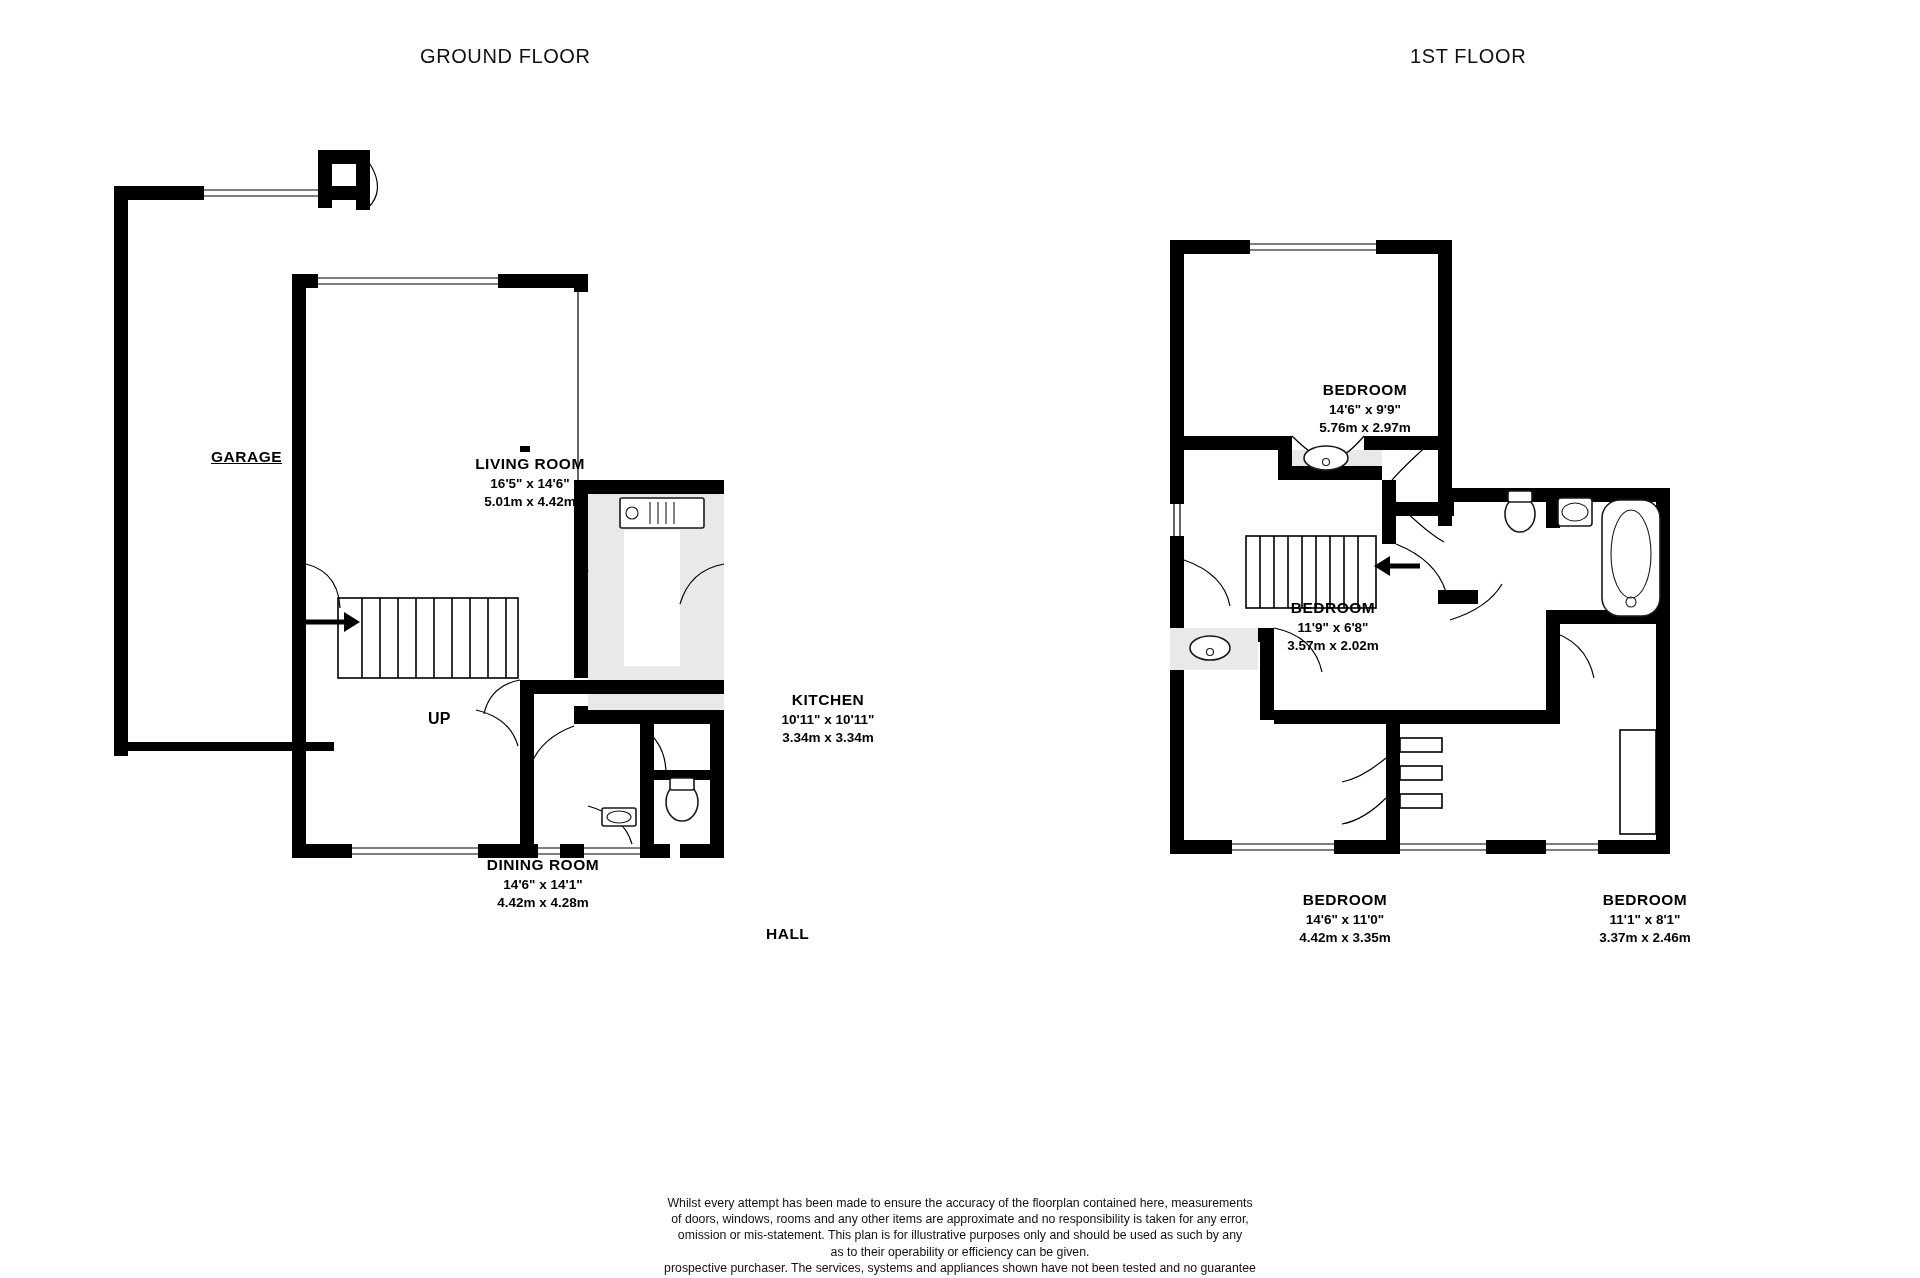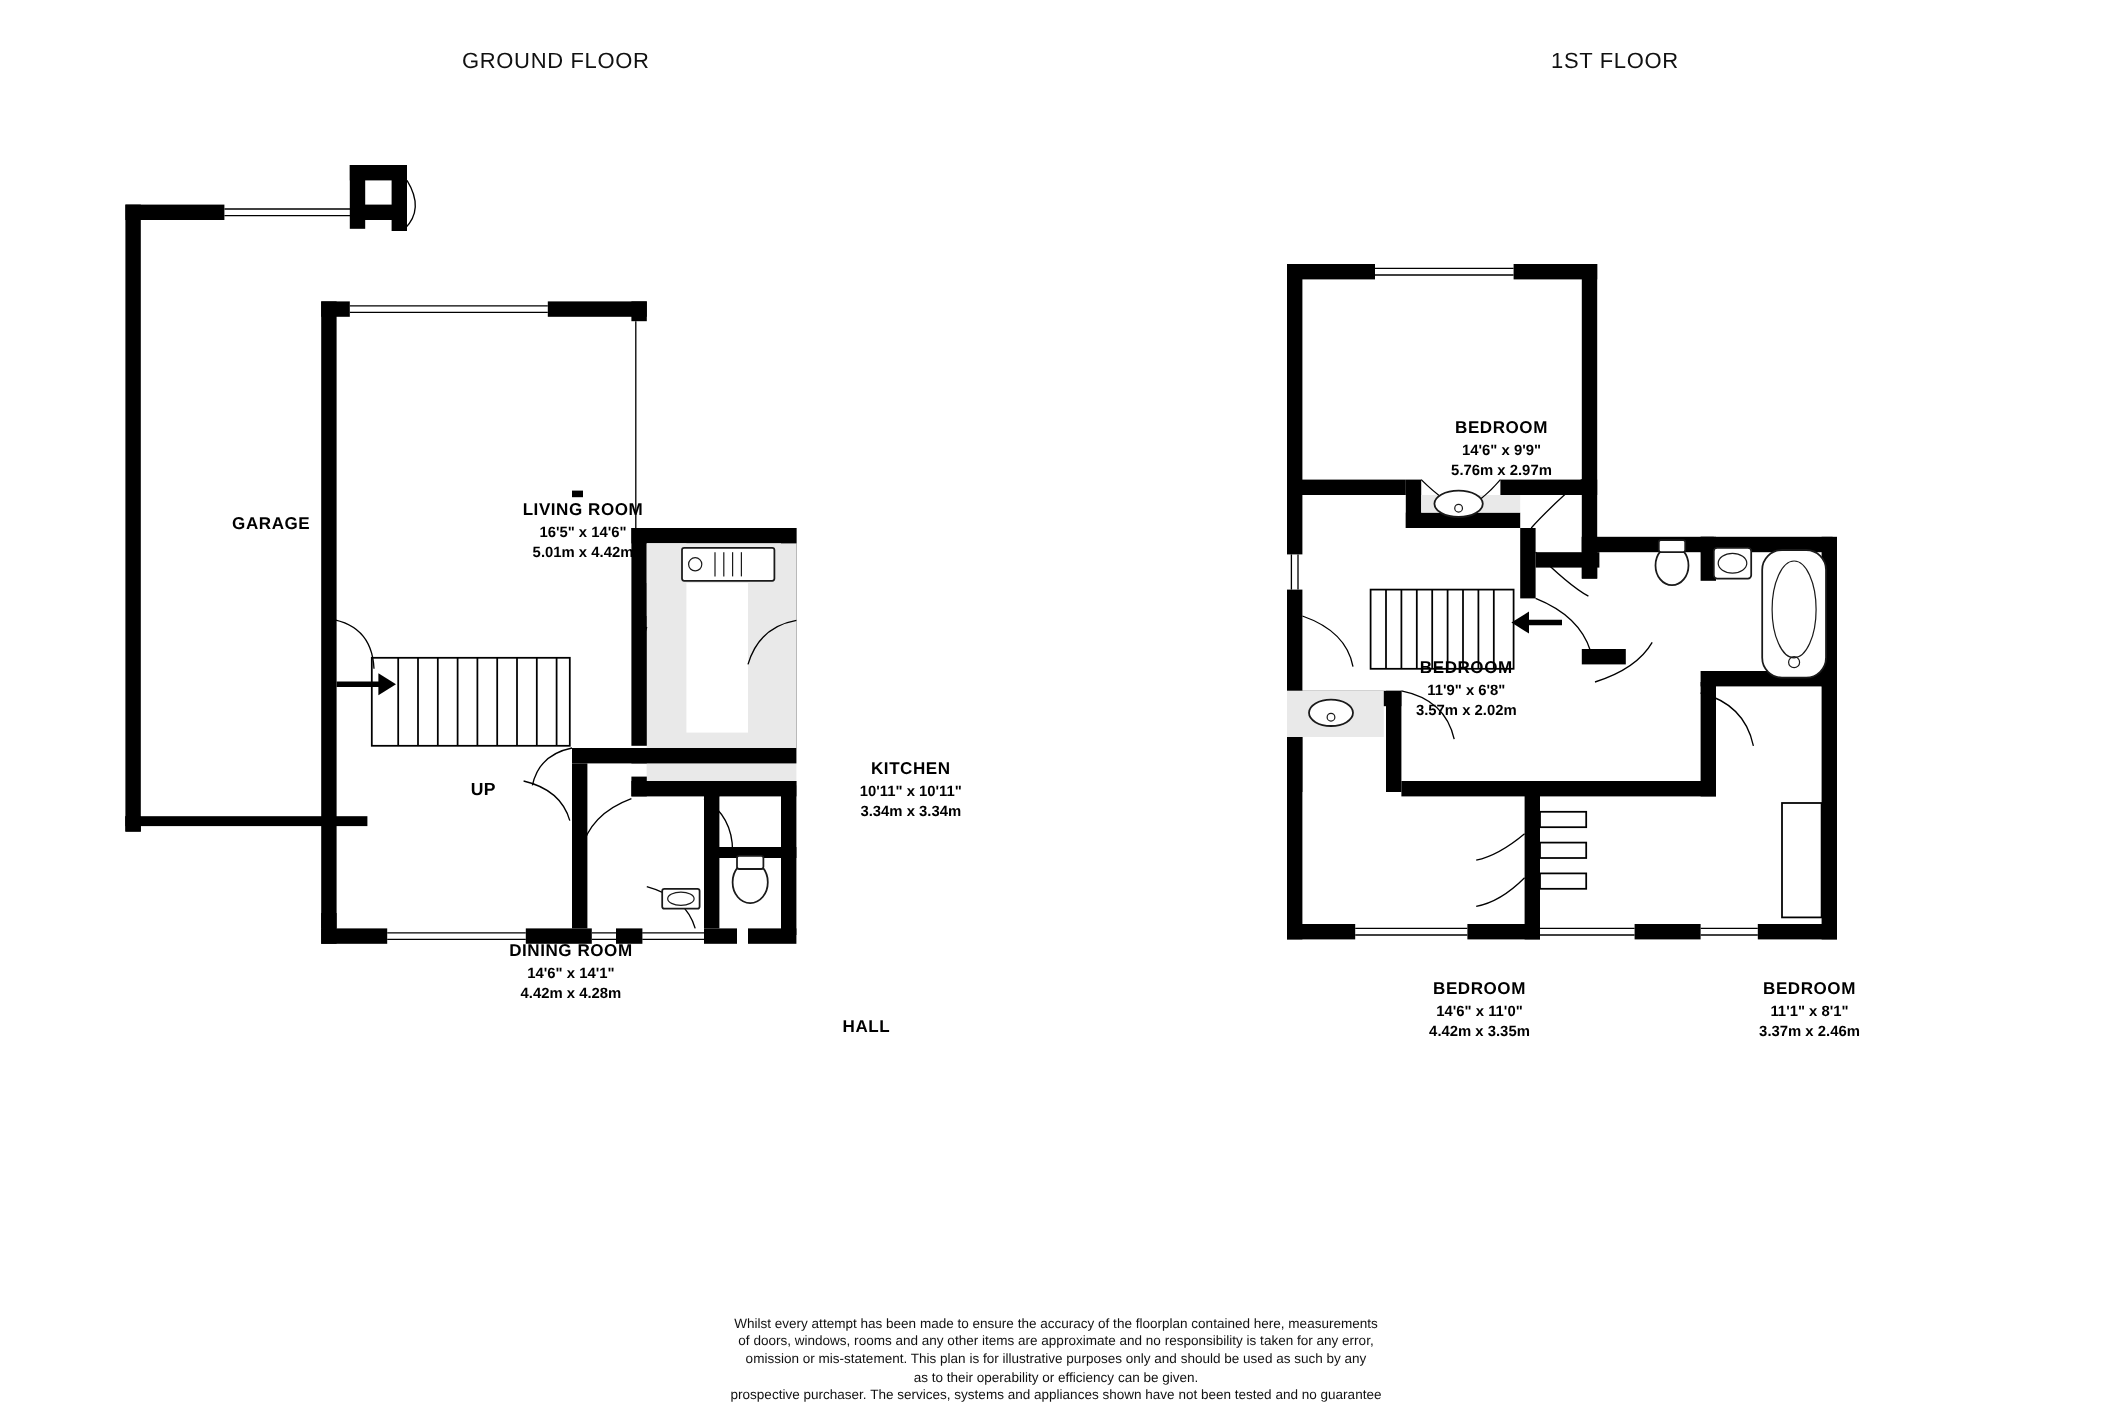--- a/index.html
+++ b/index.html
@@ -202,35 +202,35 @@
     </g>
 
     <g>
       <ellipse class="fixture" cx="602" cy="652" rx="16" ry="19"></ellipse>
       <rect class="fixture" x="590" y="628" width="24" height="12" rx="2"></rect>
       <rect class="fixture" x="522" y="658" width="34" height="18" rx="2"></rect>
       <ellipse class="fixture-thin" cx="539" cy="667" rx="12" ry="6"></ellipse>
     </g>
   </svg>
 
-  <div class="plain-label" style="left:211px; top:468px;">GARAGE</div>
+  <div class="plain-label" style="left:211px; top:448px;text-decoration:underline;">GARAGE</div>
 
   <div class="room-label" style="left:420px; top:454px; width:220px;">
     <span class="name">LIVING ROOM</span>
     <span class="dim">16'5"  x 14'6"</span>
     <span class="dim">5.01m  x 4.42m</span>
   </div>
 
   <div class="room-label" style="left:728px; top:690px; width:200px;">
     <span class="name">KITCHEN</span>
     <span class="dim">10'11"  x 10'11"</span>
     <span class="dim">3.34m  x 3.34m</span>
   </div>
 
-  <div class="room-label" style="left:409px; top:855px; width:220px;text-align:center;">
+  <div class="room-label" style="left:433px; top:855px; width:220px;text-align:center;">
     <span class="name">DINING ROOM</span>
     <span class="dim">14'6"  x 14'1"</span>
     <span class="dim">4.42m  x 4.28m</span>
   </div>
 
   <div class="plain-label" style="left:766px; top:925px;">HALL</div>
 
   <div class="up-label" style="left:428px; top:710px;">UP</div>
 
   <svg width="680" height="780" viewBox="0 0 680 780" style="position:absolute; left:1150px; top:150px;">

